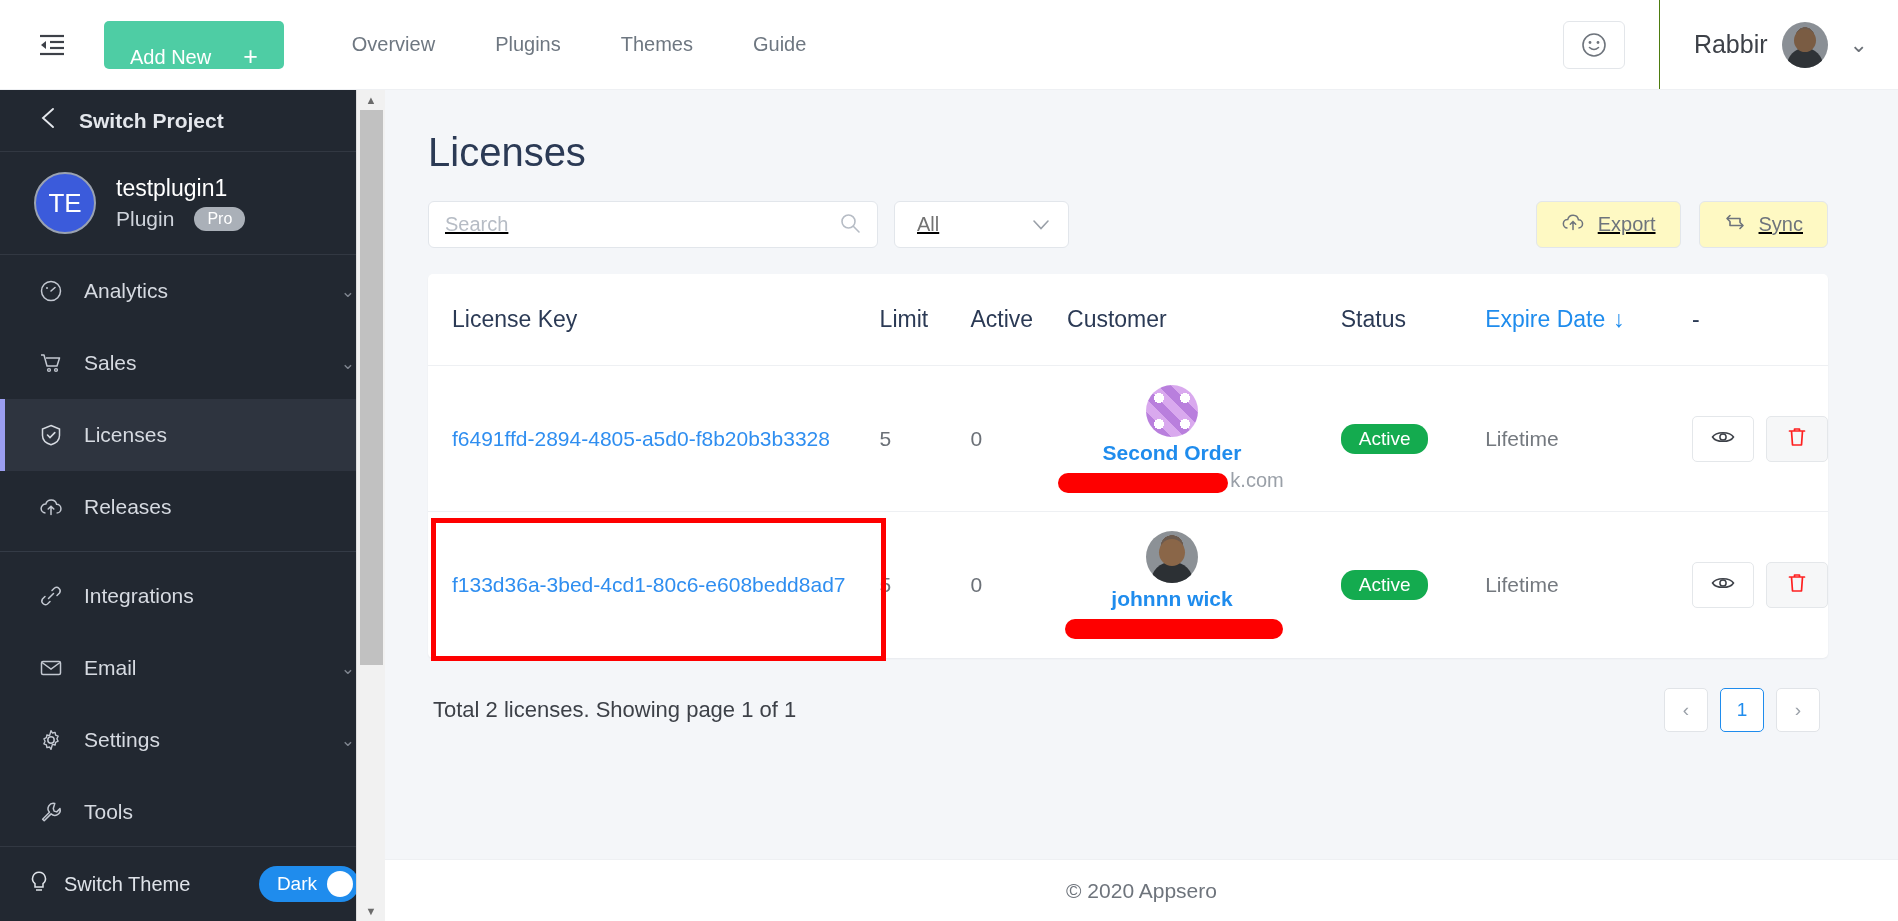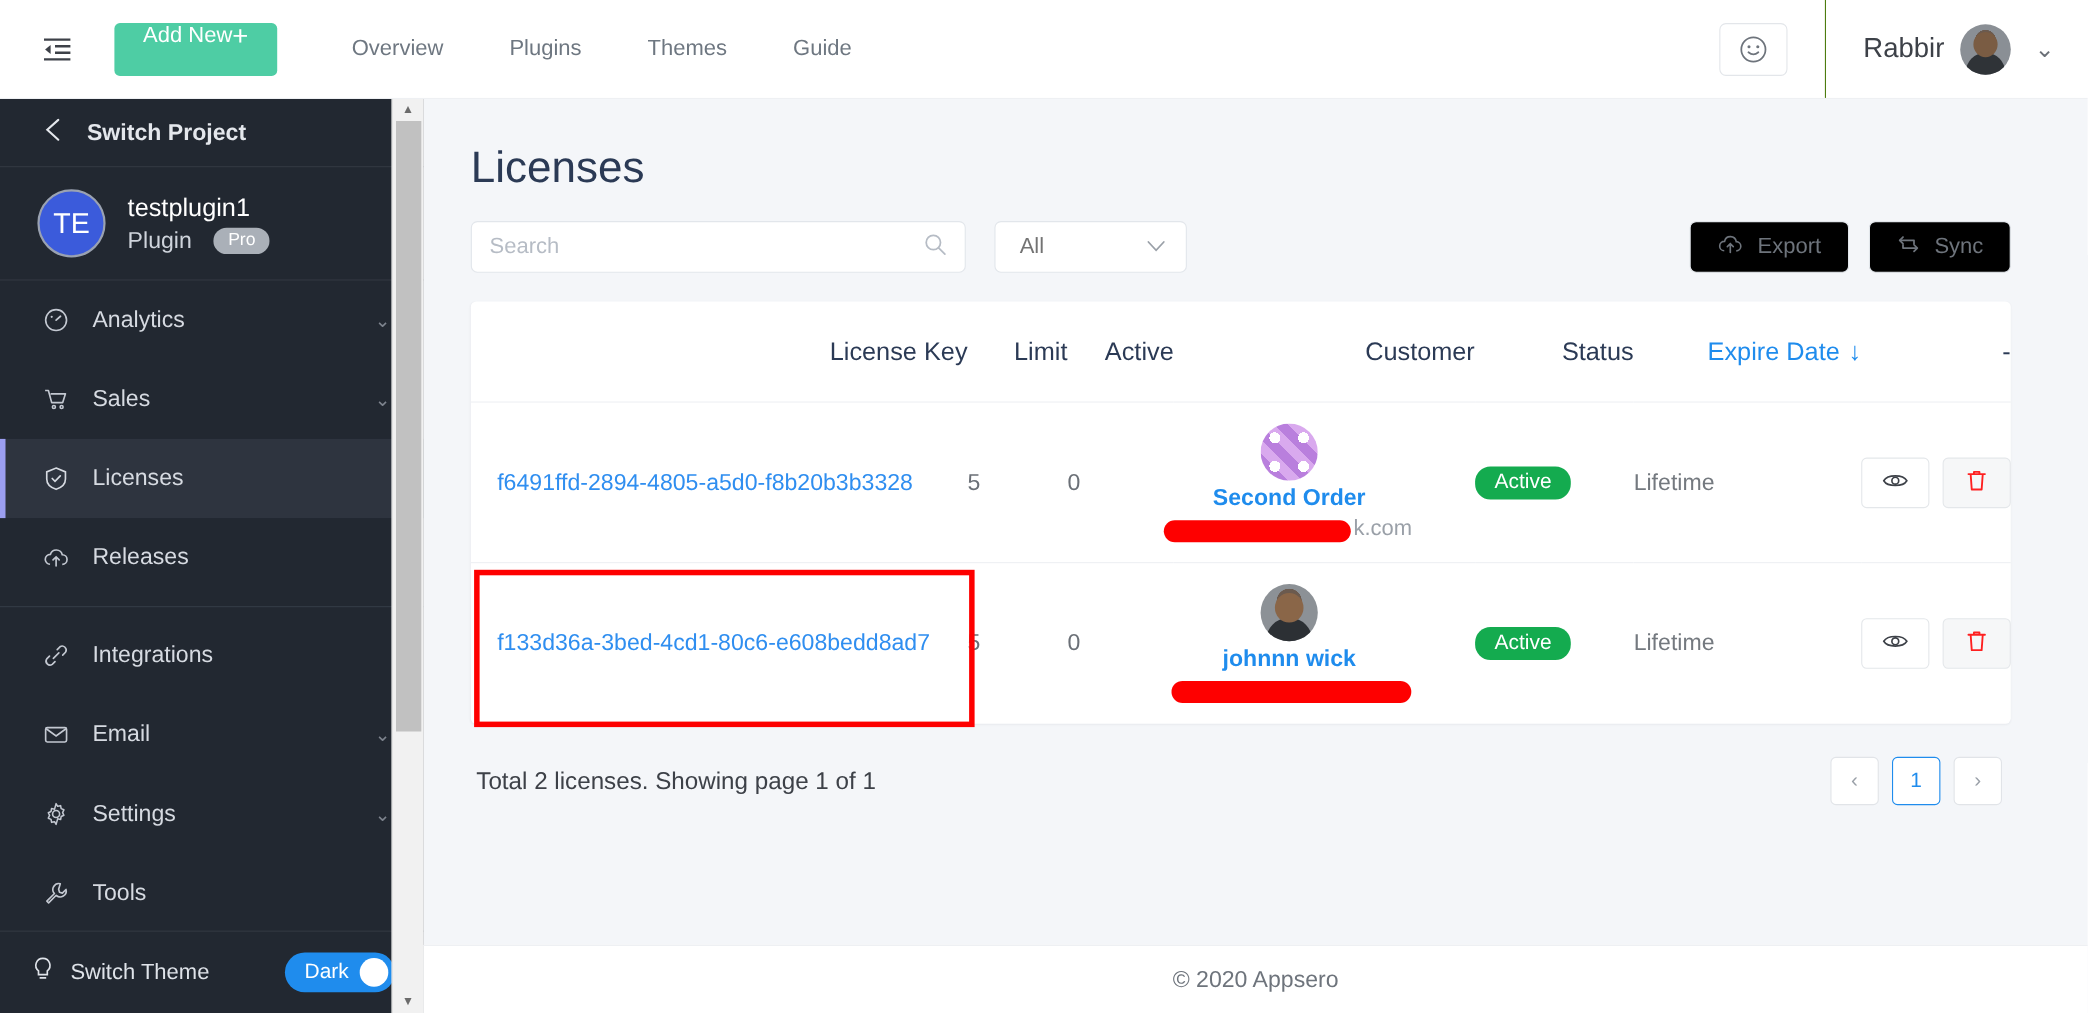--- a/index.html
+++ b/index.html
@@ -19,21 +19,21 @@
   .brand { width: 385px; flex: 0 0 385px; display: flex; align-items: center; justify-content: center; gap: 10px; }
   .brand-logo { width: 56px; height: 44px; position: relative; }
   .brand-text { font-size: 42px; font-weight: 700; color: #2b2f36; letter-spacing: -1px; }
 
   .collapse-btn { margin-left: 35px; width: 34px; height: 34px; display: flex; align-items: center; justify-content: center; cursor: pointer; }
 
   .addnew {
     margin-left: 35px; background: #4ecda4; color: #fff; border: none;
     border-radius: 5px; height: 48px; padding: 0 26px; font-size: 20px;
     font-family: "Liberation Sans", sans-serif; cursor: pointer;
-    display: flex; align-items: flex-start; gap: 0;
+    display: flex; align-items: flex-end; gap: 32px;
   }
   .addnew .plus { font-size: 25px; font-weight: 300; line-height: 1; }
 
   .topnav { display: flex; align-items: center; gap: 0; margin-left: 38px; }
   .topnav a {
     color: #6e7781; font-size: 20px; text-decoration: none; padding: 0 30px; cursor: pointer;
   }
 
   .topright { margin-left: auto; display: flex; align-items: center; height: 100%; }
   .smiley-btn {
@@ -122,47 +122,47 @@
     z-index: 4;
   }
   .vs-arrow { height: 20px; display:flex; align-items:center; justify-content:center; color:#6b6b6b; font-size:11px;}
   .vs-thumb { width: 23px; background: #c1c1c1; border-radius:0; margin: 0; }
 
   
   .main { flex: 1; background: #f4f6f9; display: flex; flex-direction: column; min-width: 0; position: relative; }
   .main-inner { padding: 40px 70px 0 43px; flex: 1; display:flex; flex-direction:column; min-height:0;}
   .page-title { font-size: 40px; color: #2b3a55; font-weight: 400; margin-bottom: 26px; }
 
-  .toolbar { display: flex; align-items: flex-end; gap: 26px; margin-bottom: 26px; }
+  .toolbar { display: flex; align-items: flex-end; gap: 16px; margin-bottom: 26px; text-decoration: underline; }
   .search-box {
     width: 450px; height: 47px; background: #fff; border: 1px solid #e2e6eb; border-radius: 6px;
     display: flex; align-items: center; padding: 0 16px; gap: 10px;
   }
   .search-box input {
     flex: 1; border: none; outline: none; font-size: 20px; color: #2b3a55;
     font-family: "Liberation Sans", sans-serif; background: transparent;
   }
   .search-box input::placeholder { color: #b6bcc5; }
   .filter-select {
     width: 175px; height: 47px; background: #fff; border: 1px solid #e2e6eb; border-radius: 6px;
     display:flex; align-items:center; justify-content: space-between; padding: 0 18px 0 22px;
     font-size: 20px; color: #737373; cursor: pointer;
   }
   .tb-right { margin-left: auto; display: flex; gap: 18px; }
   .tb-btn {
-    height: 47px; background: #000000; border: 1px solid #e2e6eb; border-radius: 6px;
+    height: 47px; background: #fef9c3; border: 1px solid #e2e6eb; border-radius: 6px;
     padding: 0 24px; display: flex; align-items: center; gap: 13px;
     font-size: 20px; color: #6e747c; cursor: pointer; font-family:"Liberation Sans",sans-serif;
   }
 
   
   .card { background: #fff; border-radius: 5px; box-shadow: 0 1px 2px rgba(16,24,40,.05); }
   table { width: 100%; border-collapse: collapse; }
   thead th {
-    text-align: right; font-size: 23px; font-weight: 400; color: #2b3a55;
+    text-align: left; font-size: 23px; font-weight: 400; color: #2b3a55;
     padding: 32px 0 32px 0; border-bottom: 1px solid #eef0f3;
   }
   thead th.sorted { color: #1f8ced; }
   thead th .arrow { margin-left: 8px; }
   td { padding: 0; border-bottom: 1px solid #eef0f3; vertical-align: middle; height: 146px; }
   tbody tr:last-child td { border-bottom: none; }
 
   .col-key { width: 480px; padding-left: 24px !important; }
   .col-limit { width: 95px; }
   .col-active { width: 100px; }

